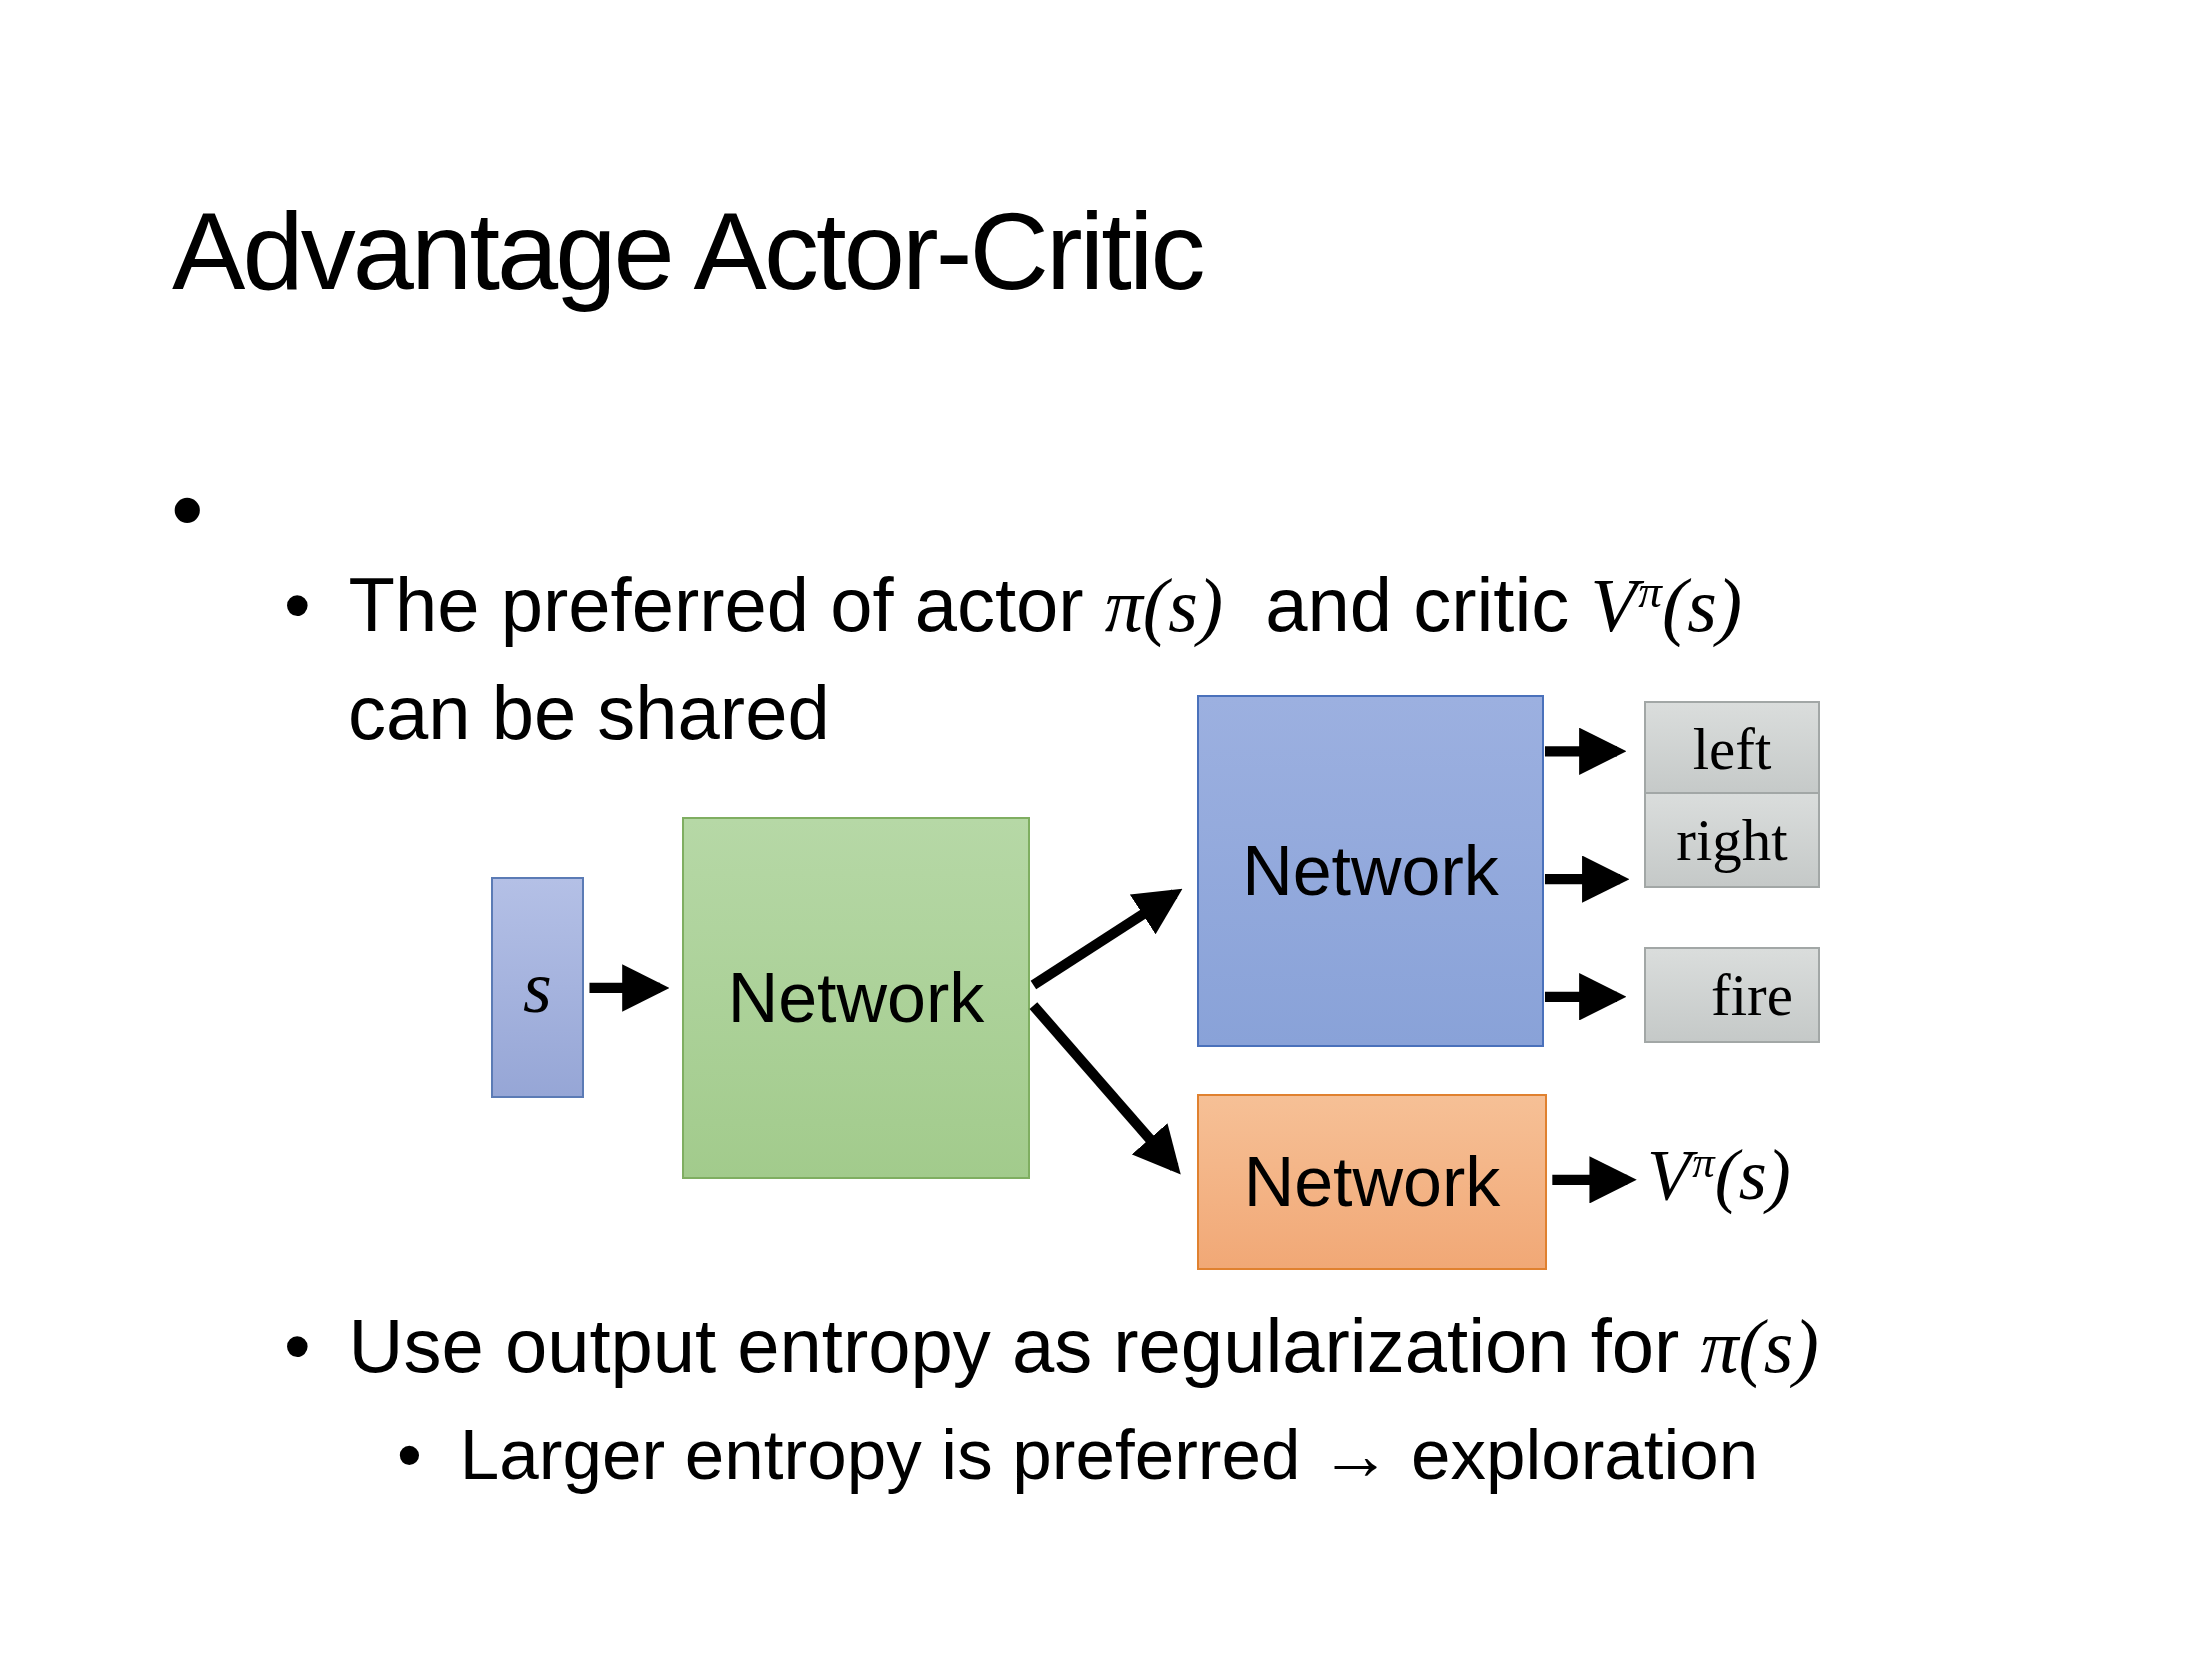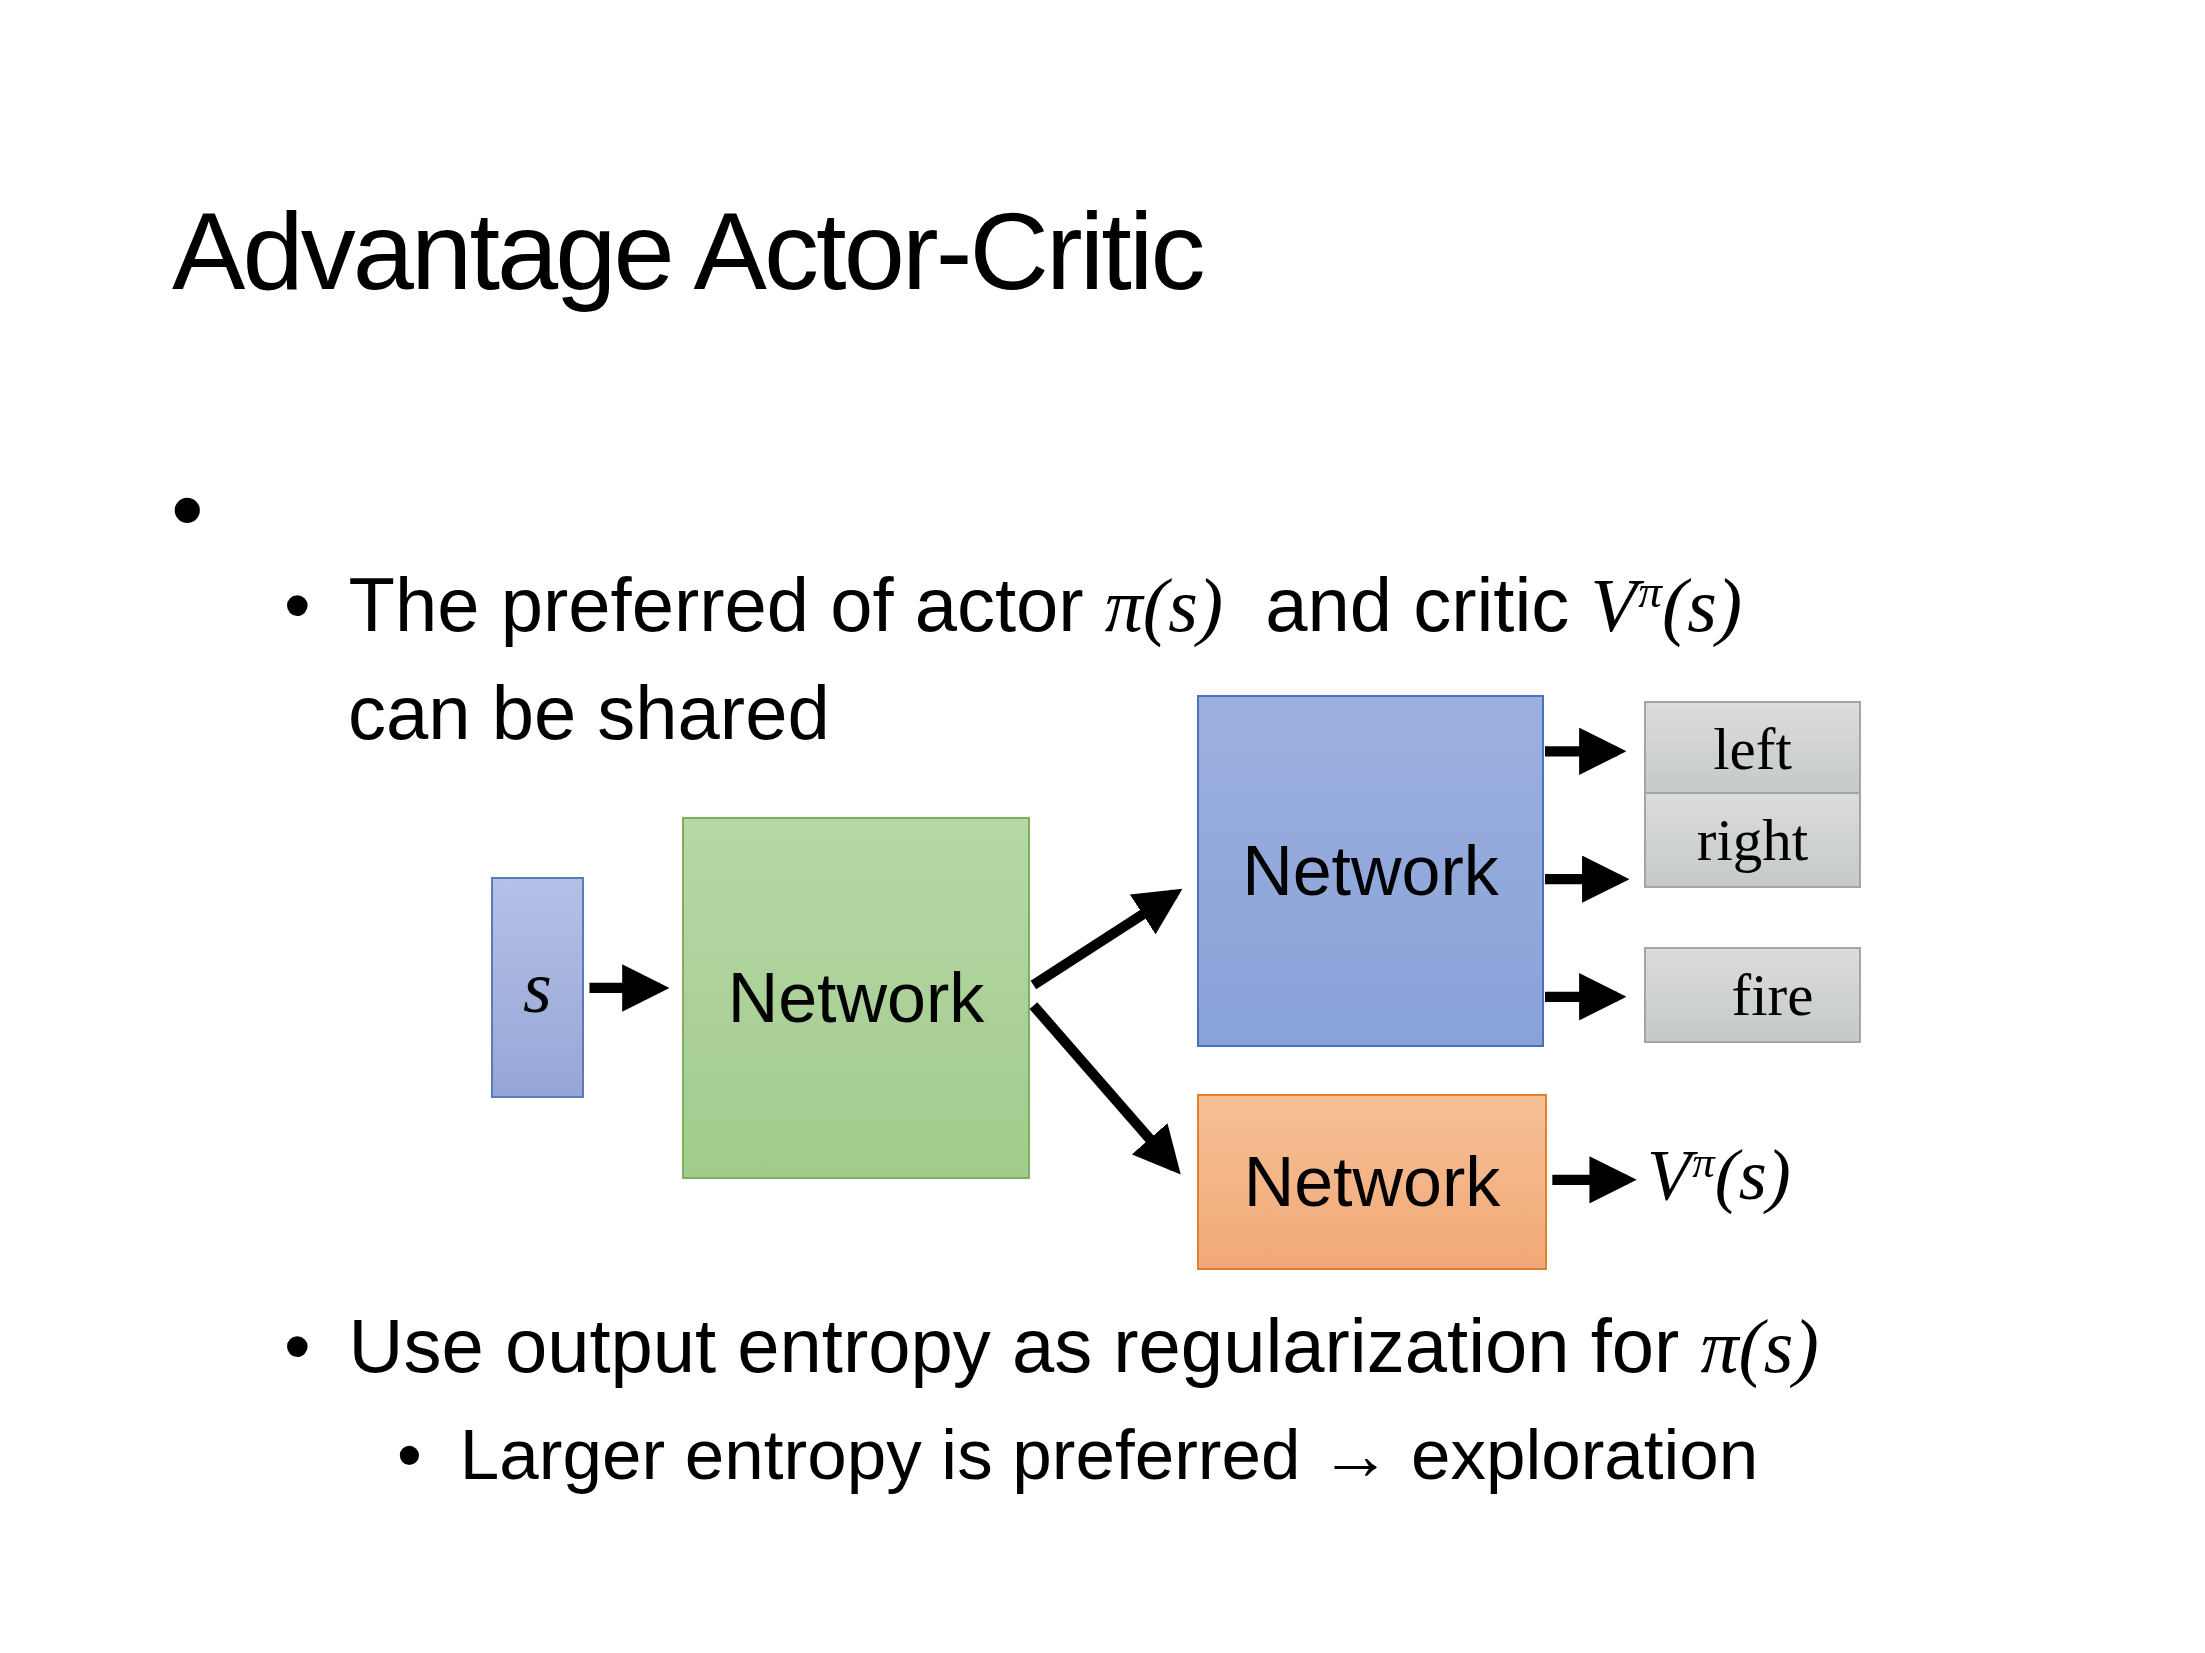--- a/index.html
+++ b/index.html
@@ -77,21 +77,21 @@
     border: 2.2px solid #4a71bb;
     font-size: 70px;
   }
   .critic-box {
     left: 1197px; top: 1094px; width: 350px; height: 176px;
     background: linear-gradient(180deg, #f6c096 0%, #f1a876 100%);
     border: 2.2px solid #e0812f;
     font-size: 70px;
   }
   .action-box {
-    left: 1644px; width: 217px; height: 96px;
+    left: 1644px; width: 176px; height: 96px;
     background: linear-gradient(180deg, #dadddc 0%, #c5c9c8 100%);
     border: 2.2px solid #a2a7a6;
     font-family: "Liberation Serif", serif;
     font-size: 59px;
   }
   .action-left  { top: 701px; }
   .action-right { top: 792px; }
   .action-fire  { top: 947px; padding-left: 40px; }
 
   .value-output {

